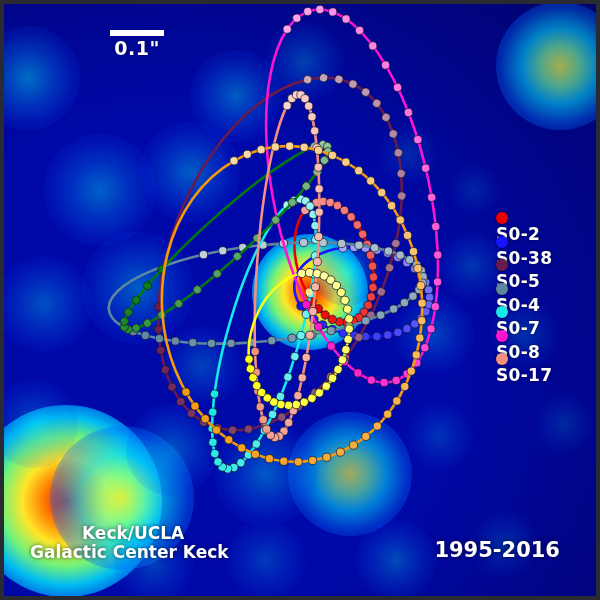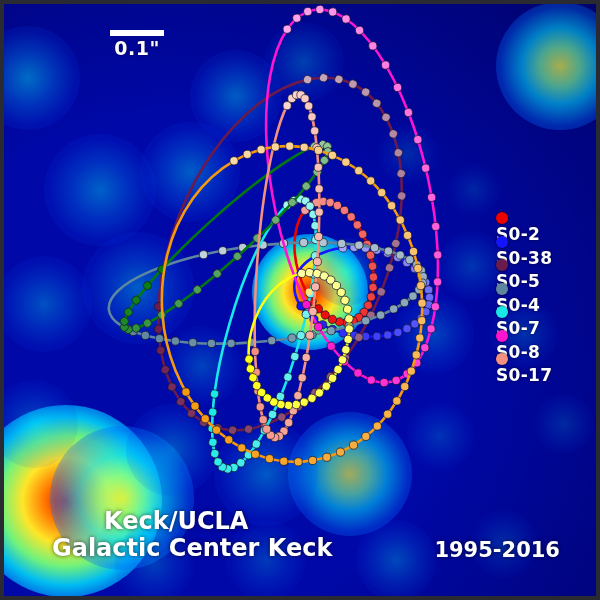--- a/index.html
+++ b/index.html
@@ -29,22 +29,22 @@
   #legend{position:absolute;left:492px;top:208px;}
   .legend-row{display:flex;align-items:flex-start;height:23.5px;flex-direction:column;}
   .legend-dot{width:12px;height:12px;border-radius:50%;
               margin-right:11px;flex:0 0 12px;
               box-shadow:0 0 0 1px rgba(0,0,0,.35);}
   .legend-label{color:#ffffff;font-size:17px;font-weight:bold;
                 letter-spacing:.3px;white-space:nowrap;
                 text-shadow:0 0 3px rgba(0,0,0,.6);}
 
   
-  #credit{position:absolute;left:100px;bottom:34px;
-          color:#ffffff;font-size:24px;font-weight:bold;
+  #credit{position:absolute;left:78px;bottom:34px;
+          color:#ffffff;font-size:17px;font-weight:bold;
           line-height:1.12;text-shadow:0 0 4px rgba(0,0,0,.65);}
   #credit .l2{margin-left:-52px;}
   #years{position:absolute;right:36px;bottom:34px;
          color:#ffffff;font-size:21px;font-weight:bold;
          text-shadow:0 0 4px rgba(0,0,0,.65);}
 </style>
 </head>
 <body>
 
 <div id="stage">

